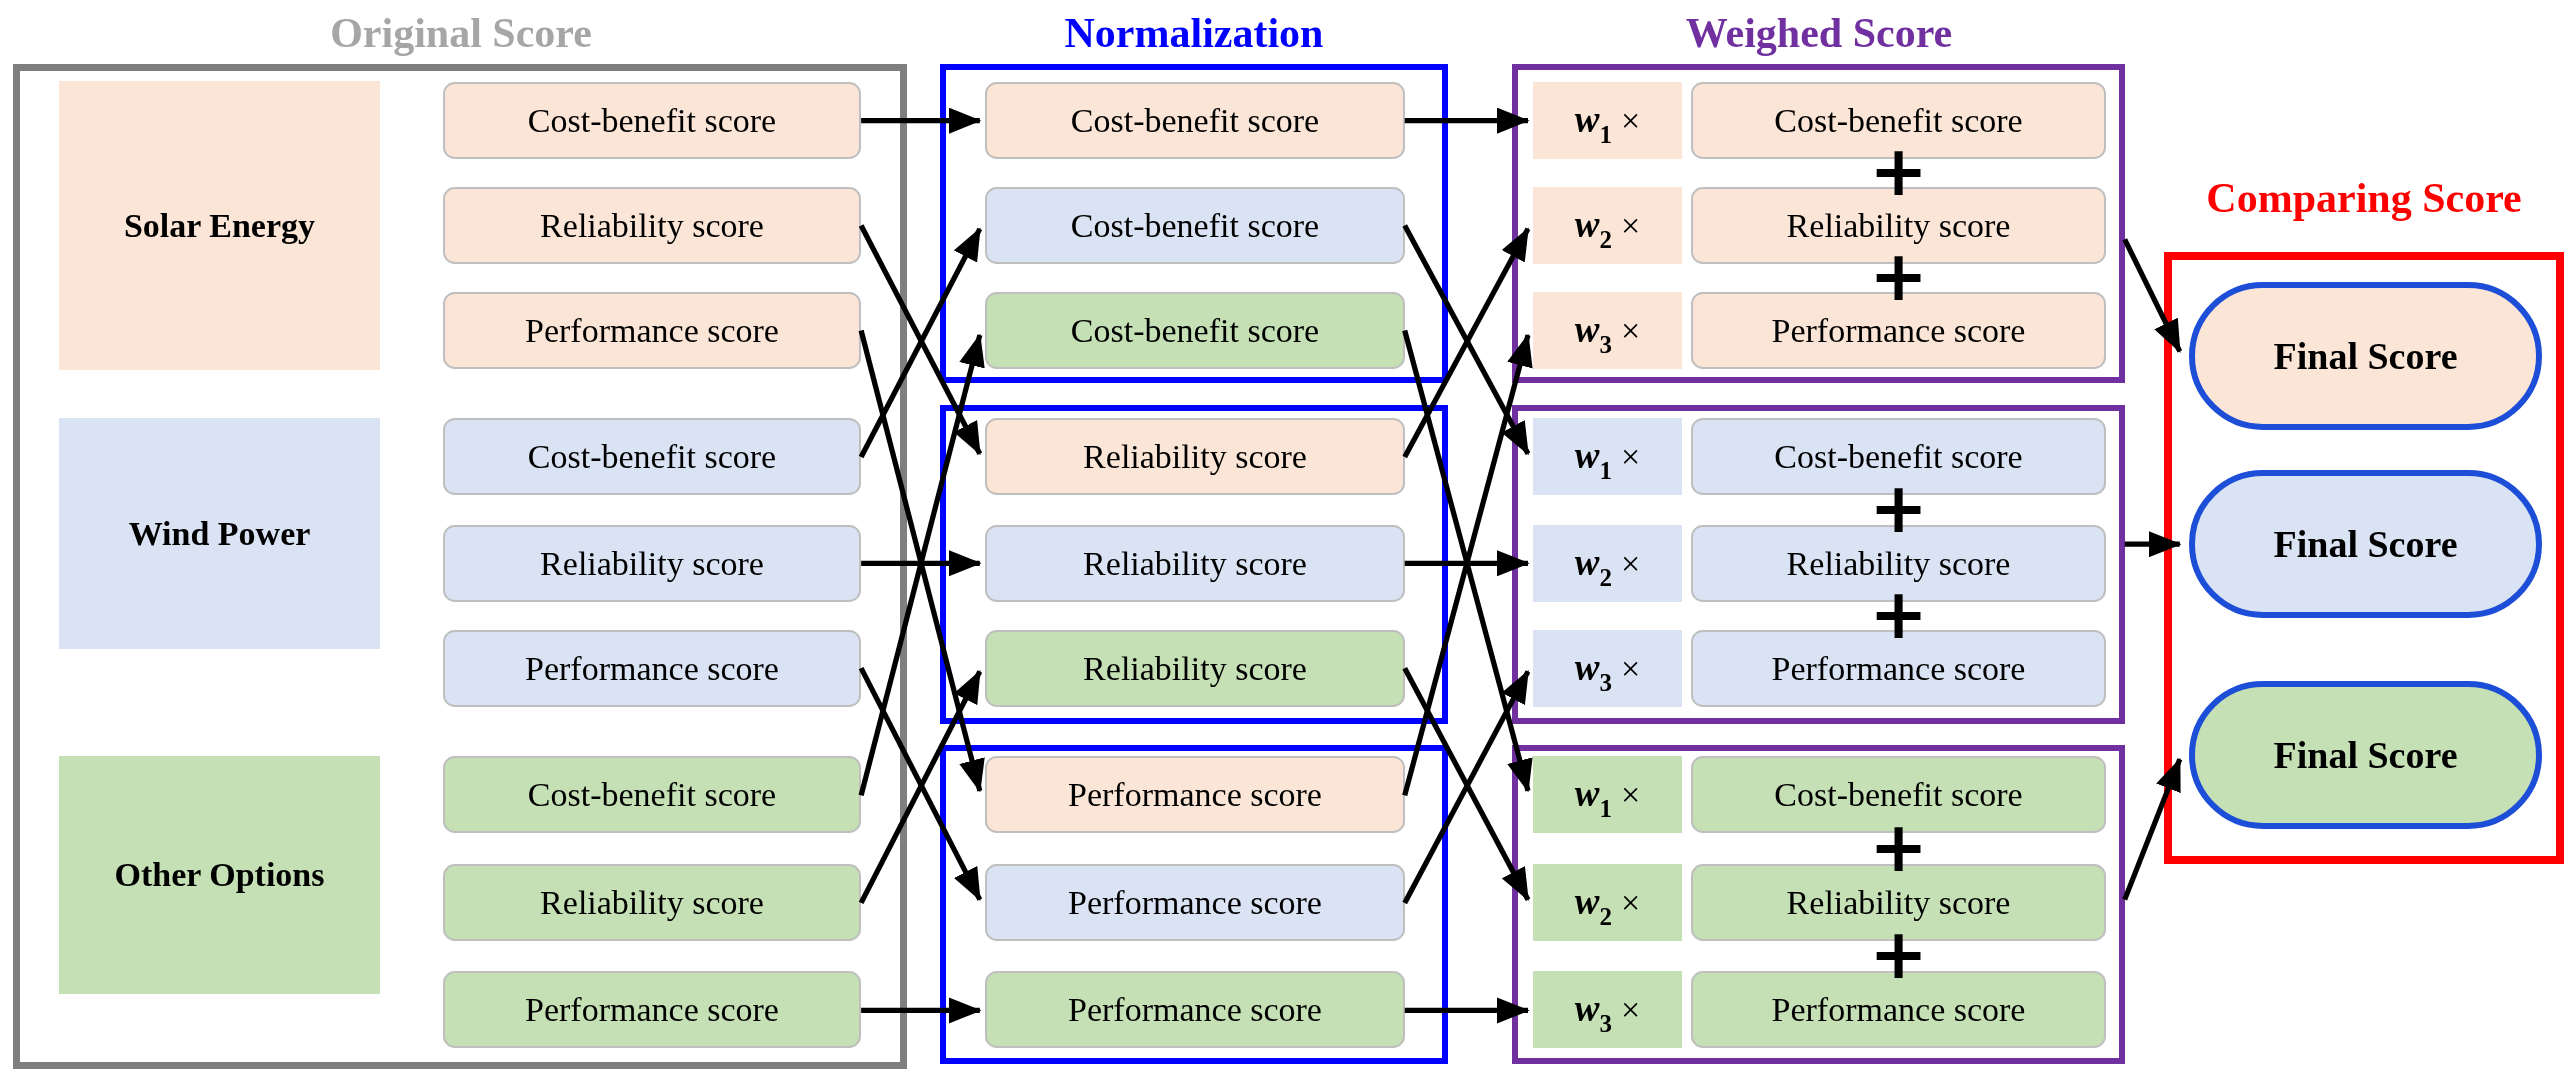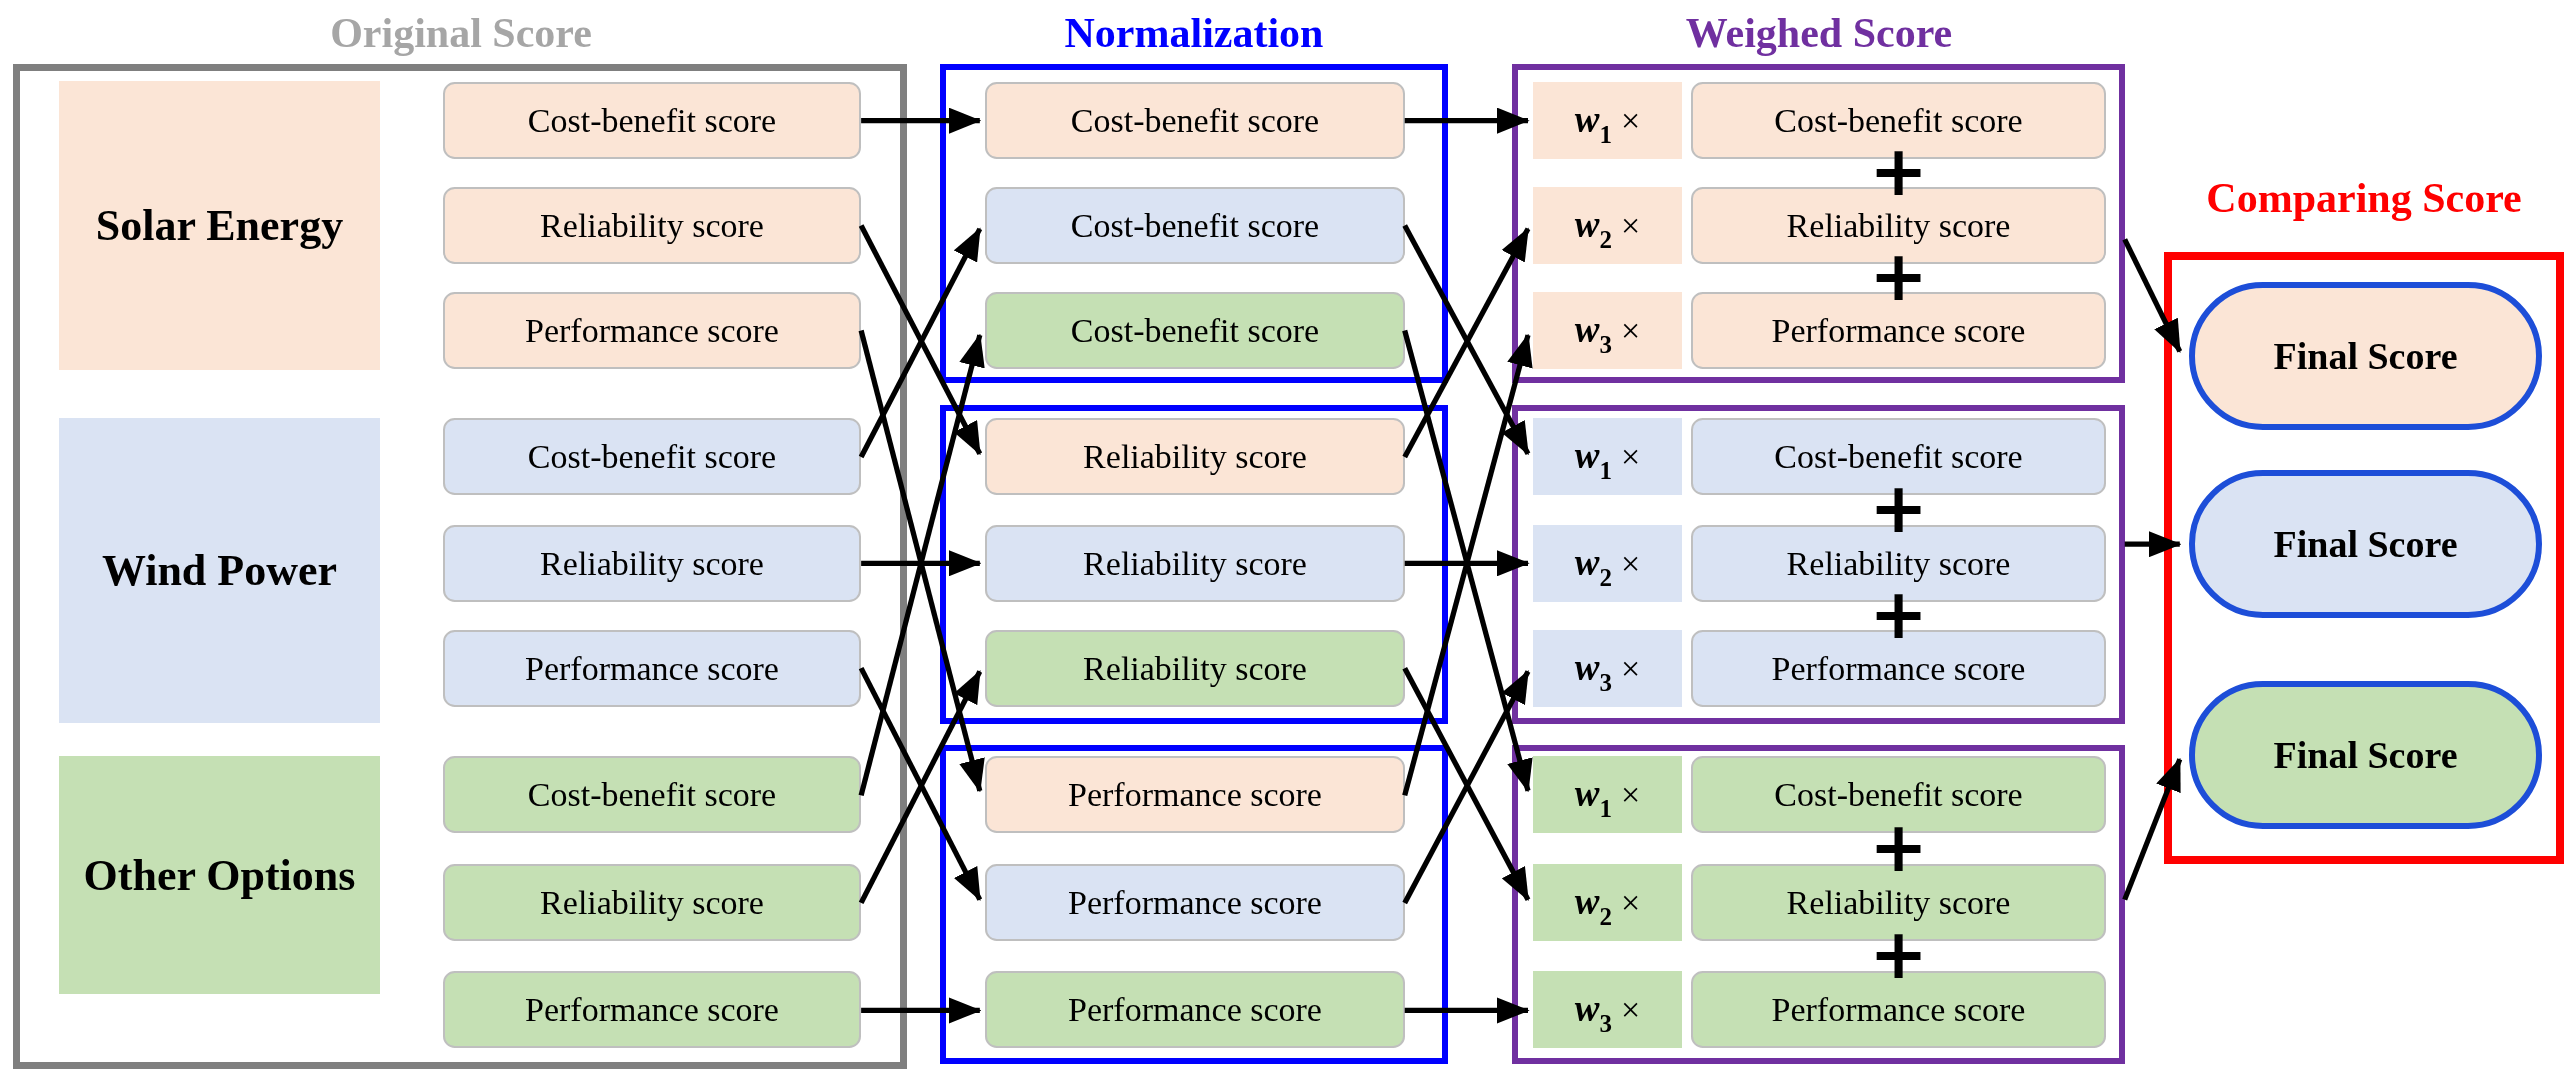--- a/index.html
+++ b/index.html
@@ -11,21 +11,21 @@
 
   .gbox{position:absolute;box-sizing:border-box;background:transparent;}
   .outer-gray{border:7.9px solid #7F7F7F;}
   .nbox{border:6.6px solid #0000FF;}
   .pbox{border:6.6px solid #7030A0;}
   .rbox{border:8.5px solid #FF0000;}
 
   .peach{background:#FBE5D6;} .blue{background:#DAE3F3;} .green{background:#C5E0B4;}
 
   .cat{position:absolute;left:59px;width:321px;display:flex;align-items:center;justify-content:center;
-       font-size:44px;font-weight:bold;white-space:nowrap;}
+       font-size:34px;font-weight:bold;white-space:nowrap;}
 
   .srow{position:absolute;height:77px;box-sizing:border-box;border:2px solid #BFBFBF;border-radius:11.8px;
         display:flex;align-items:center;justify-content:center;font-size:34px;white-space:nowrap;}
 
   .wbox{position:absolute;left:1533px;width:149px;height:77px;box-sizing:border-box;
         text-align:center;line-height:75px;font-size:37px;white-space:nowrap;}
   .wbox i{font-weight:bold;}
   .wbox sub{font-weight:bold;font-size:25px;vertical-align:-10.5px;line-height:0;}
   .wbox .x{font-size:34px;margin-left:9.2px;}
 
@@ -44,21 +44,21 @@
 <div id="canvas">
 
   <div class="title t-gray" style="left:461px;top:6.6px">Original Score</div>
   <div class="title t-blue" style="left:1194px;top:6.6px">Normalization</div>
   <div class="title t-purple" style="left:1819px;top:6.6px">Weighed Score</div>
   <div class="title t-red" style="left:2364px;top:172px">Comparing Score</div>
 
   <div class="gbox outer-gray" style="left:13px;top:64px;width:894px;height:1005px"></div>
 
   <div class="cat peach" style="top:81px;height:289px">Solar Energy</div>
-  <div class="cat blue" style="top:418px;height:305px">Wind Power</div>
+  <div class="cat blue" style="top:418px;height:231px">Wind Power</div>
   <div class="cat green" style="top:756px;height:238px">Other Options</div>
 
   <div class="srow peach" style="left:443px;top:82px;width:418px">Cost-benefit score</div>
   <div class="srow peach" style="left:443px;top:187px;width:418px">Reliability score</div>
   <div class="srow peach" style="left:443px;top:292px;width:418px">Performance score</div>
   <div class="srow blue" style="left:443px;top:418px;width:418px">Cost-benefit score</div>
   <div class="srow blue" style="left:443px;top:525px;width:418px">Reliability score</div>
   <div class="srow blue" style="left:443px;top:630px;width:418px">Performance score</div>
   <div class="srow green" style="left:443px;top:756px;width:418px">Cost-benefit score</div>
   <div class="srow green" style="left:443px;top:864px;width:418px">Reliability score</div>

